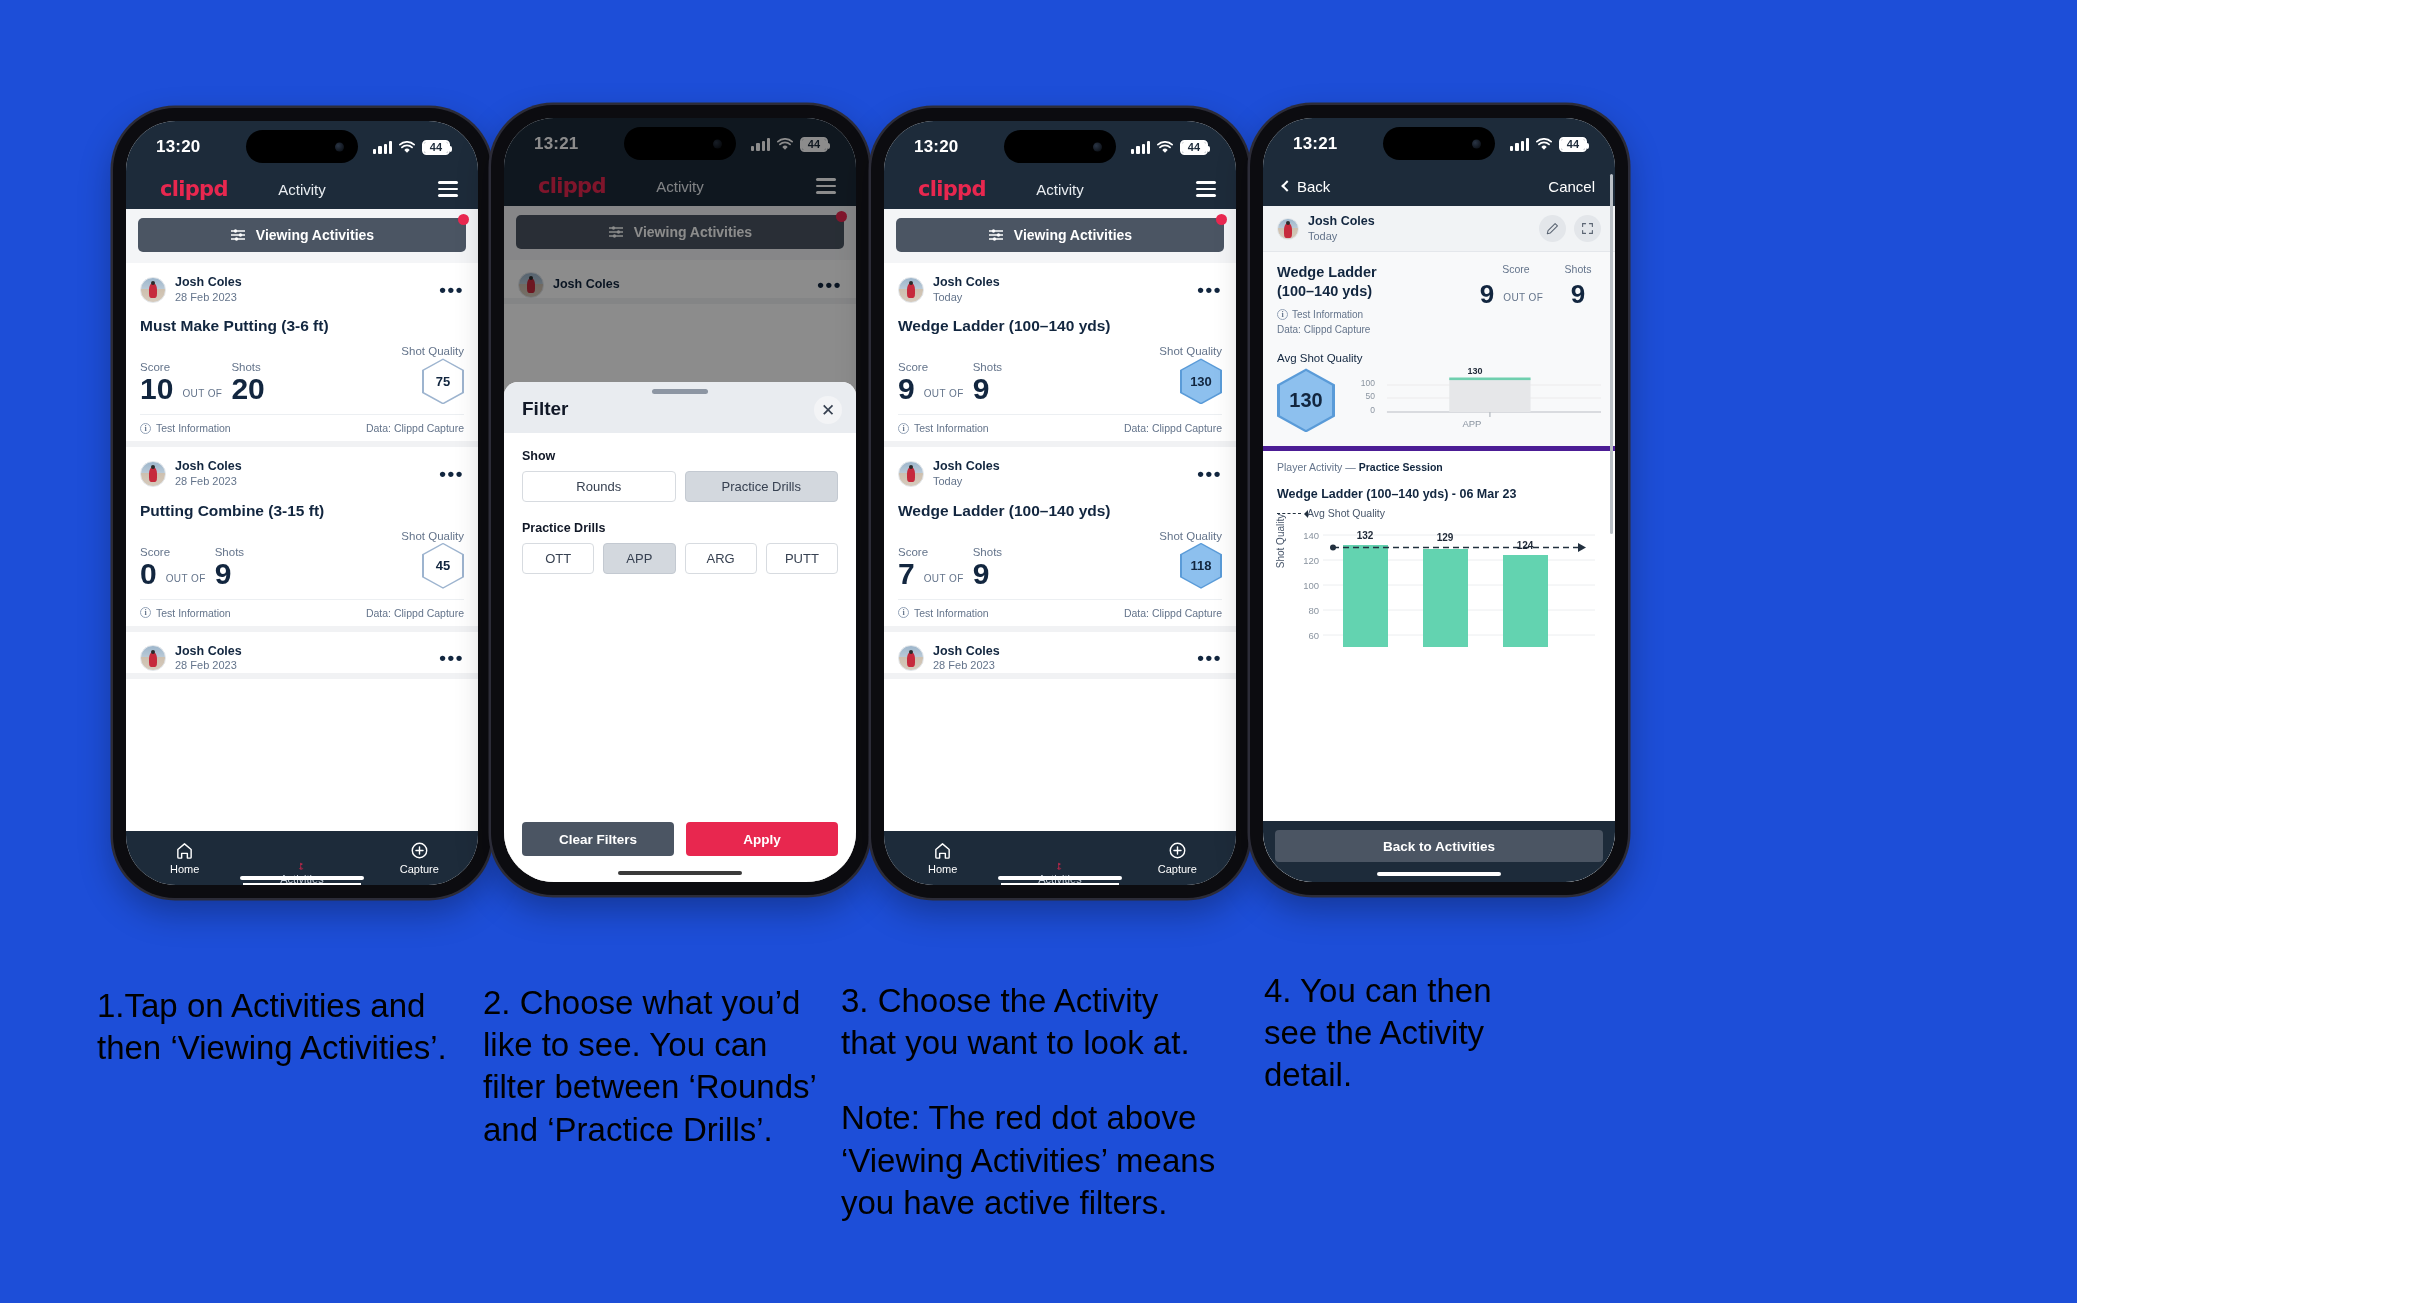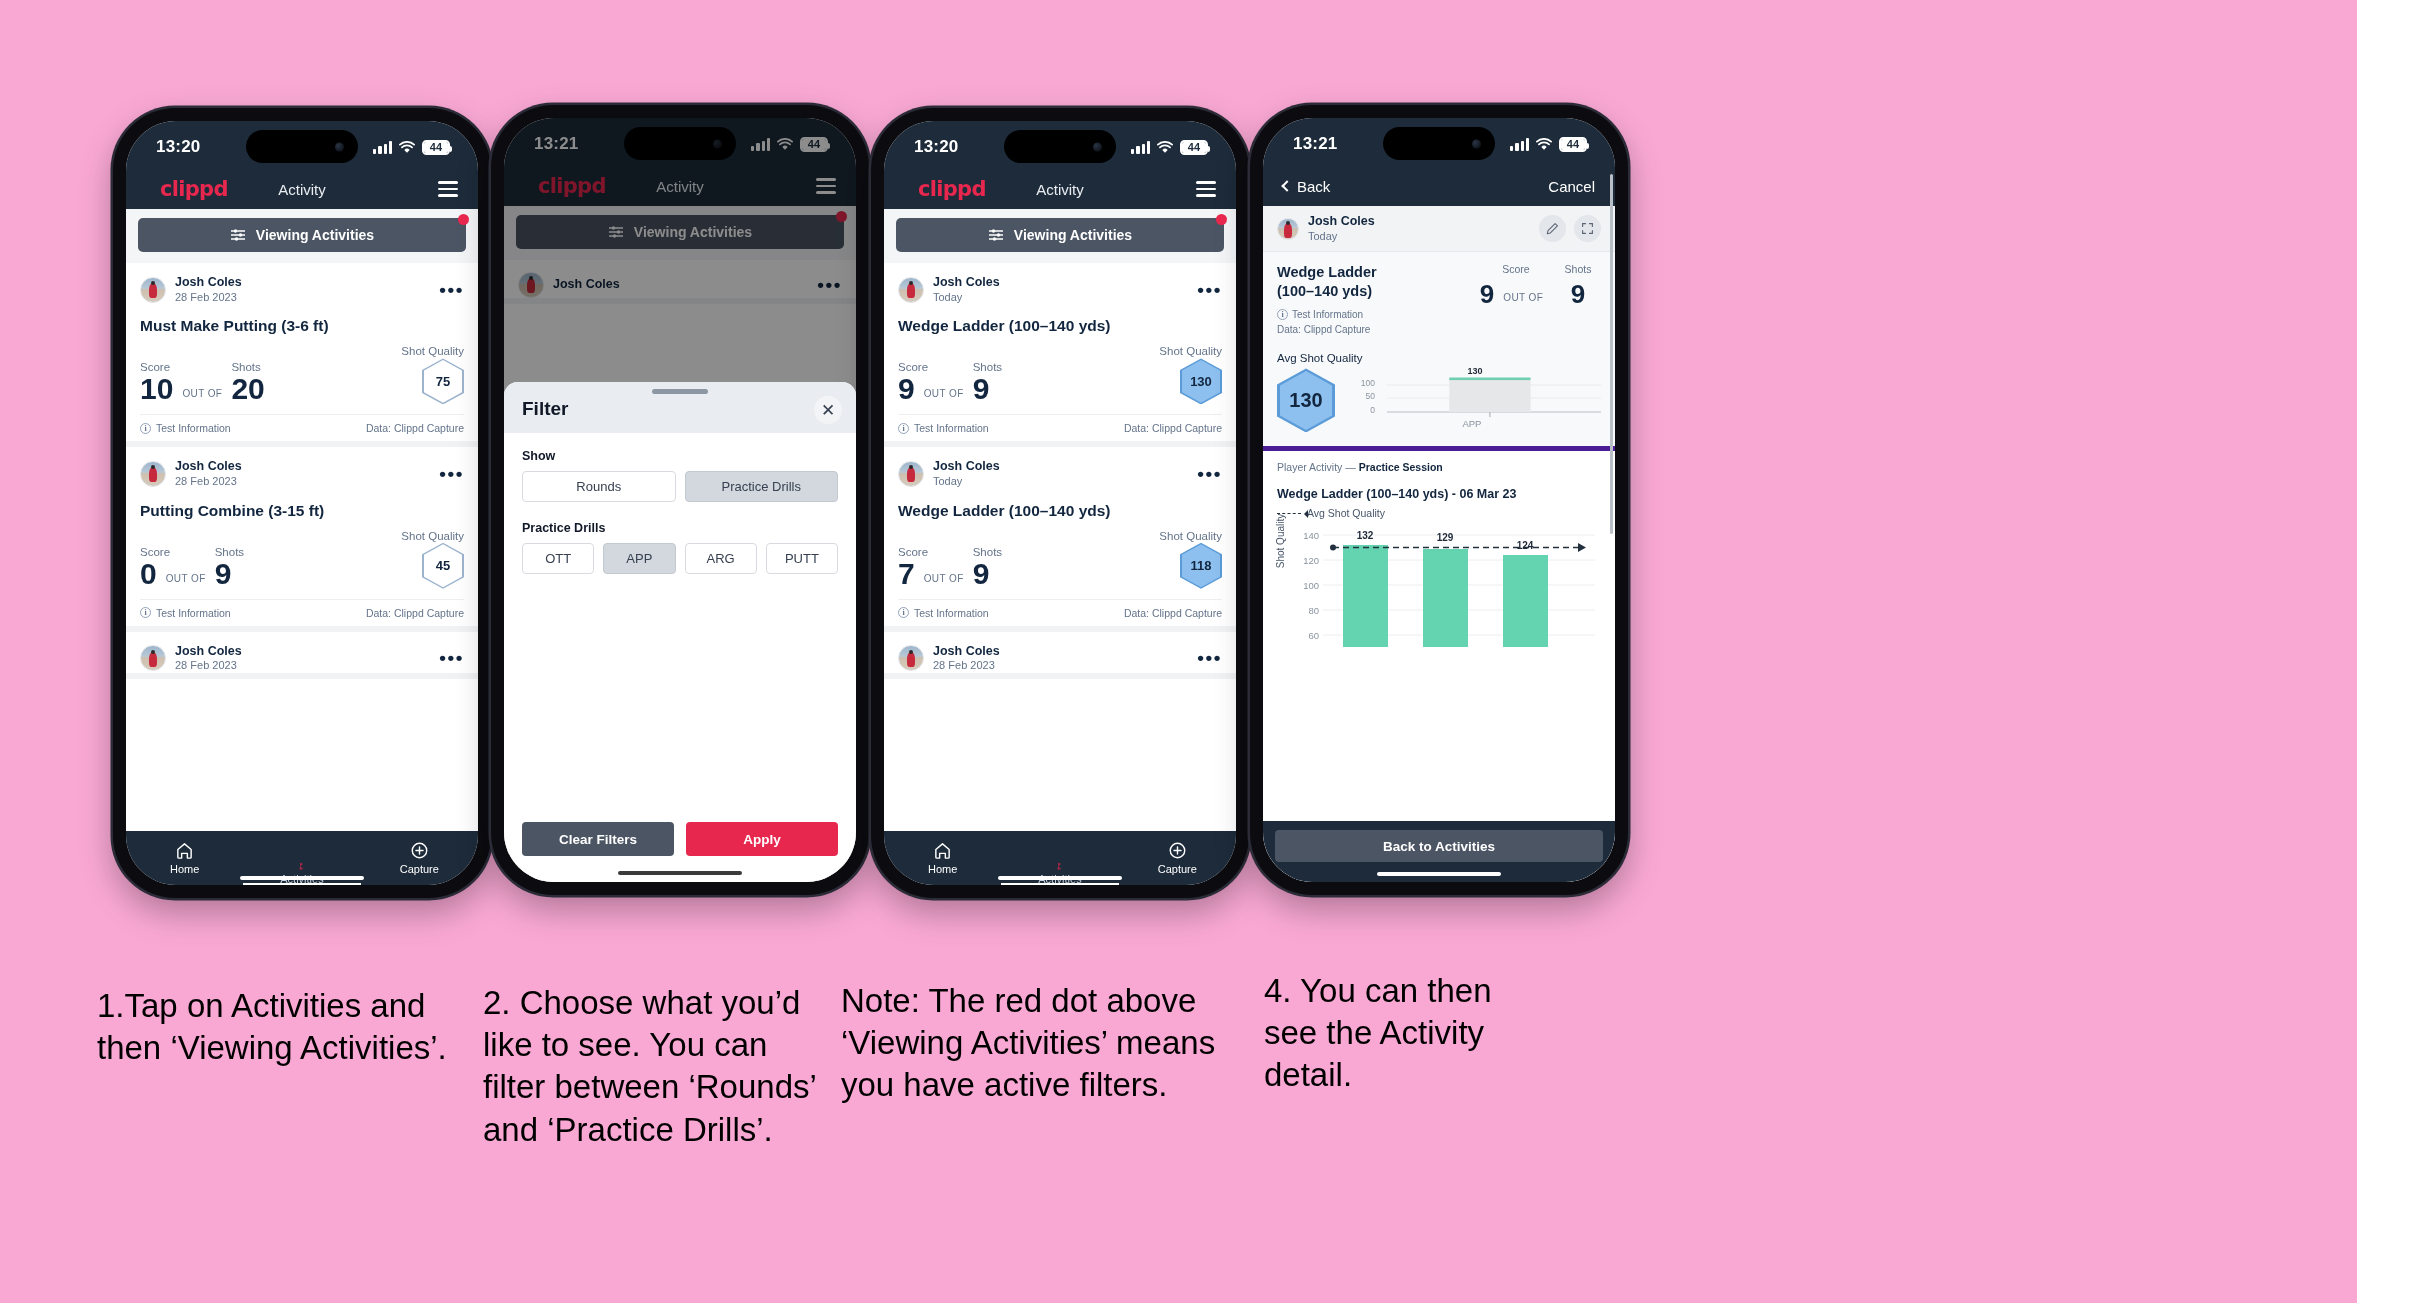--- a/index.html
+++ b/index.html
@@ -2,21 +2,21 @@
 <html><head>
 <meta charset="utf-8">
 <style>
   * { box-sizing: border-box; margin: 0; padding: 0; }
   html, body {
     width: 2423px; height: 1303px;
     background: #ffffff;
     font-family: "Liberation Sans", sans-serif;
     overflow: hidden;
   }
-  .stage { position: relative; width: 2357px; height: 1303px; background:#f9a8d4; }
+  .stage { position: relative; width: 2077px; height: 1303px; background:#1d4ed8; }
 
   
   .phone {
     position: absolute;
     width: 378px; height: 790px;
     background: #0c0c10;
     border-radius: 62px;
     padding: 13px;
     box-shadow: 0 0 0 2.5px #2c2c38, 0 14px 34px rgba(0,0,0,.30);
   }
@@ -787,20 +787,22 @@
     <p style="white-space:pre-line">1.Tap on Activities and
 then ‘Viewing Activities’.</p>
   </div>
   <div class="cap" style="left:483px; top:982px; width:400px;">
     <p style="white-space:pre-line">2. Choose what you’d
 like to see. You can
 filter between ‘Rounds’
 and ‘Practice Drills’.</p>
   </div>
   <div class="cap" style="left:841px; top:980px; width:420px;">
+    <p style="white-space:pre-line">3. Choose the Activity
+that you want to look at.</p>
     <p style="white-space:pre-line">Note: The red dot above
 ‘Viewing Activities’ means
 you have active filters.</p>
   </div>
   <div class="cap" style="left:1264px; top:970px; width:360px;">
     <p style="white-space:pre-line">4. You can then
 see the Activity
 detail.</p>
   </div>
 

